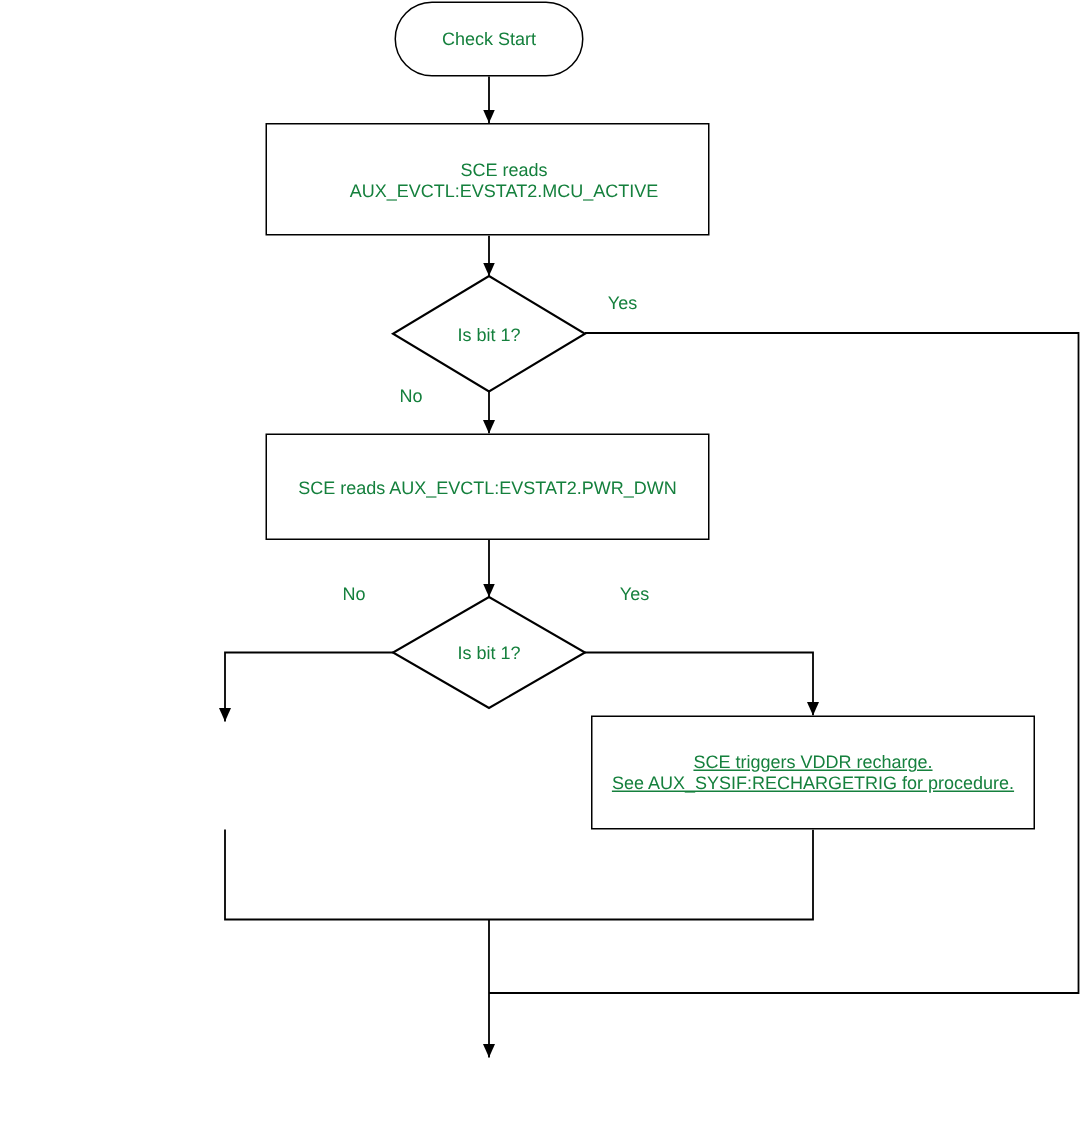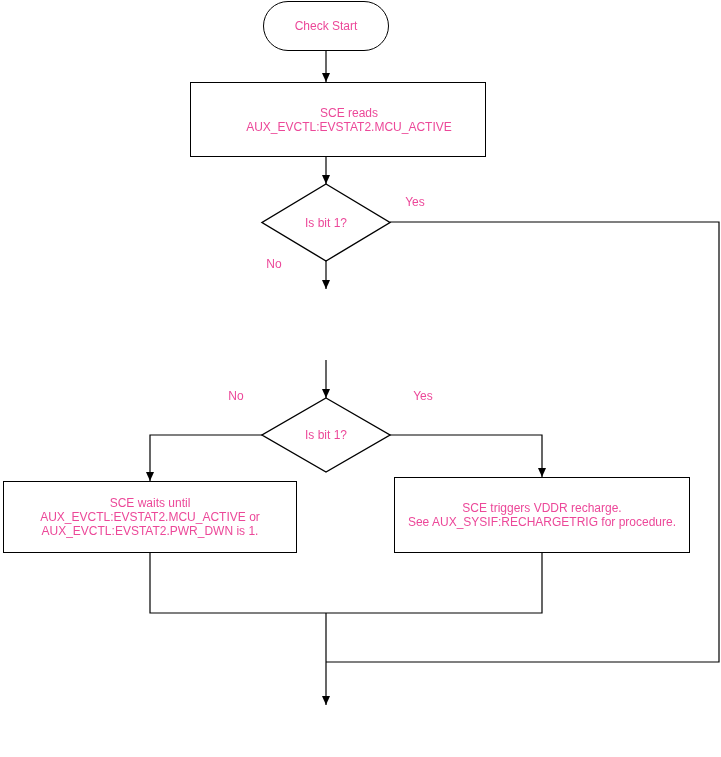--- a/index.html
+++ b/index.html
@@ -7,21 +7,21 @@
     padding: 0;
     background: #ffffff;
   }
   .canvas {
     position: relative;
     width: 721px;
     height: 757px;
     background: #ffffff;
     font-family: "Liberation Sans", sans-serif;
     font-size: 12px;
-    color: #ec4899;
+    color: #15803d;
     overflow: hidden;
   }
   .layer {
     position: absolute;
     left: 0;
     top: 0;
     width: 721px;
     height: 757px;
   }
   .node {
@@ -91,32 +91,30 @@
     <path class="line" d="M390,222 L719,222 L719,662 L326,662"></path>
 
     <path class="line" d="M326,613 L326,705" marker-end="url(#arrow)"></path>
 
     <polygon class="shape" points="326,184 390,222.5 326,261 262,222.5"></polygon>
     <polygon class="shape" points="326,398 390,435 326,472 262,435"></polygon>
   </svg>
 
   <div class="node terminator" style="left:263px; top:1px; width:126px; height:50px;">Check Start</div>
 
-  <div class="node" style="left:190px; top:82px; width:296px; height:75px;padding-left:28px;">SCE reads AUX_EVCTL:EVSTAT2.MCU_ACTIVE</div>
+  <div class="node" style="left:177px; top:82px; width:296px; height:75px;padding-left:28px;">SCE reads AUX_EVCTL:EVSTAT2.MCU_ACTIVE</div>
 
   <div class="diamond-label" style="left:326px; top:223px;">Is bit 1?</div>
 
+  <div class="node" style="left:177px; top:289px; width:296px; height:71px;">SCE reads AUX_EVCTL:EVSTAT2.PWR_DWN</div>
 
   <div class="diamond-label" style="left:326px; top:435px;">Is bit 1?</div>
 
-  <div class="node" style="left:3px; top:481px; width:294px; height:72px;">SCE waits until
-AUX_EVCTL:EVSTAT2.MCU_ACTIVE or
-AUX_EVCTL:EVSTAT2.PWR_DWN is 1.</div>
 
-  <div class="node" style="left:394px; top:477px; width:296px; height:76px;">SCE triggers VDDR recharge.
+  <div class="node" style="left:394px; top:477px; width:296px; height:76px;text-decoration:underline;">SCE triggers VDDR recharge.
 See AUX_SYSIF:RECHARGETRIG for procedure.</div>
 
 
   <div class="edge-label" style="left:415px; top:202px;">Yes</div>
 
   <div class="edge-label" style="left:274px; top:264px;">No</div>
 
   <div class="edge-label" style="left:236px; top:396px;">No</div>
 
   <div class="edge-label" style="left:423px; top:396px;">Yes</div>

